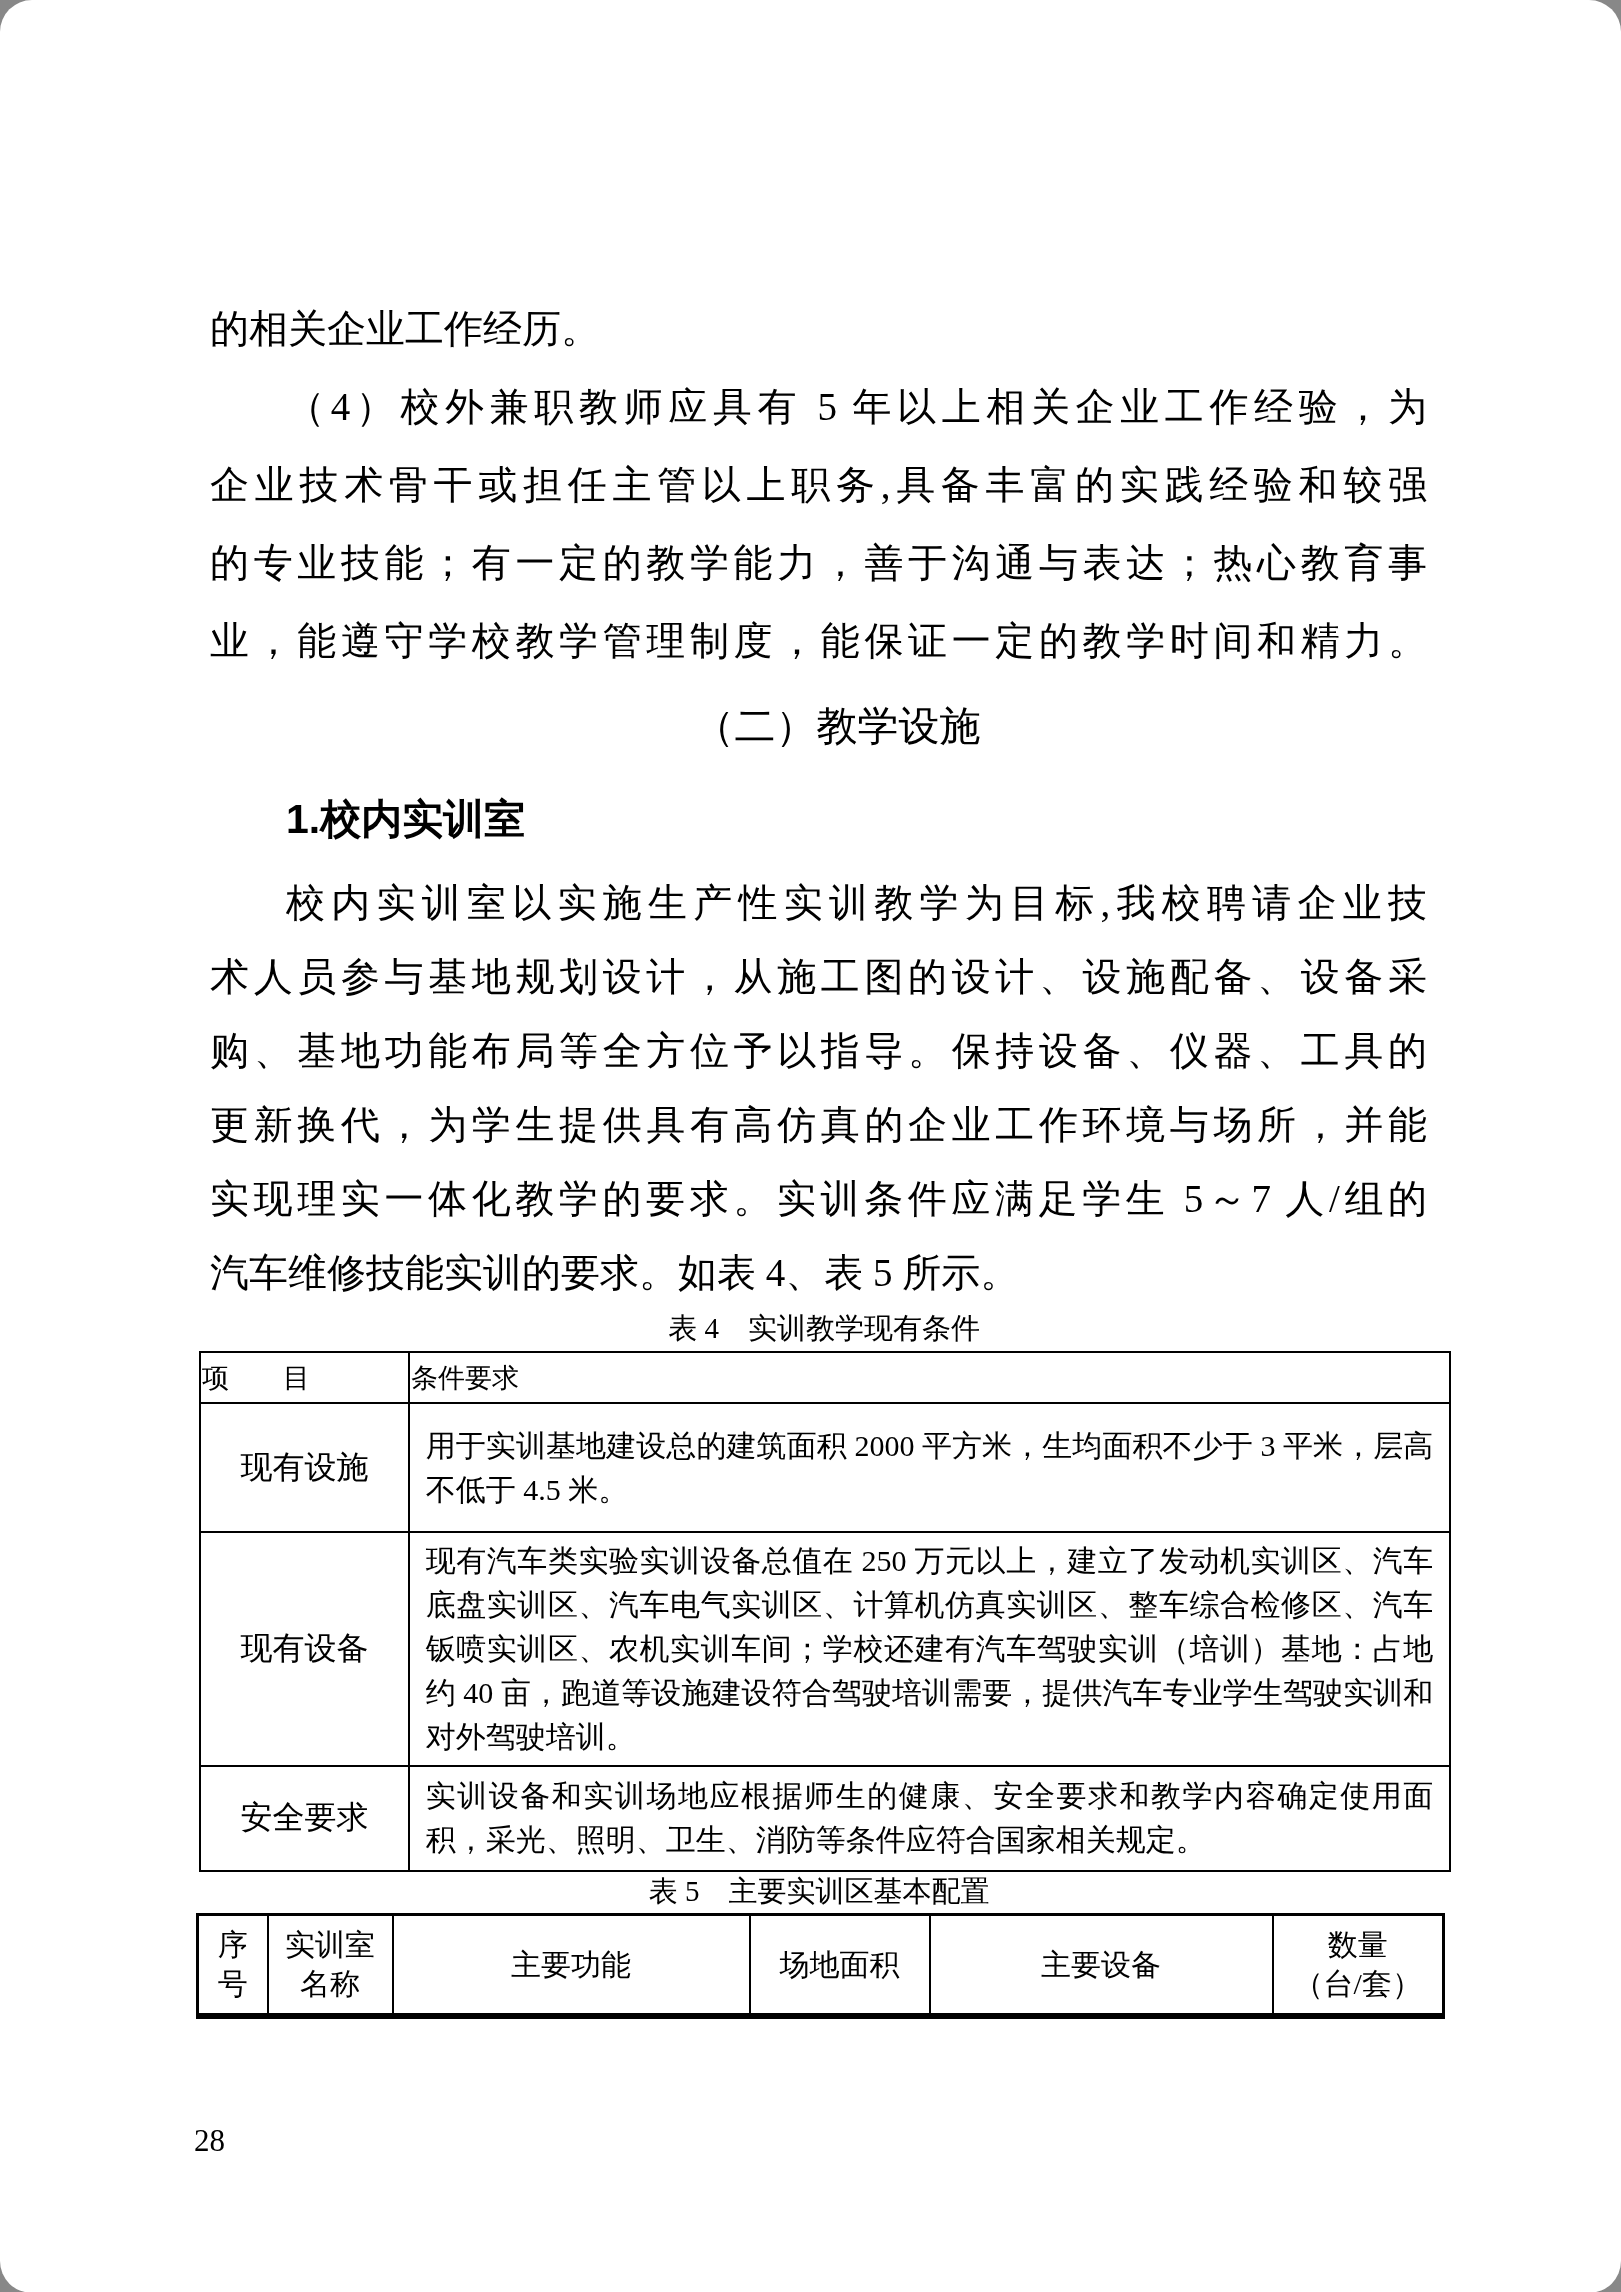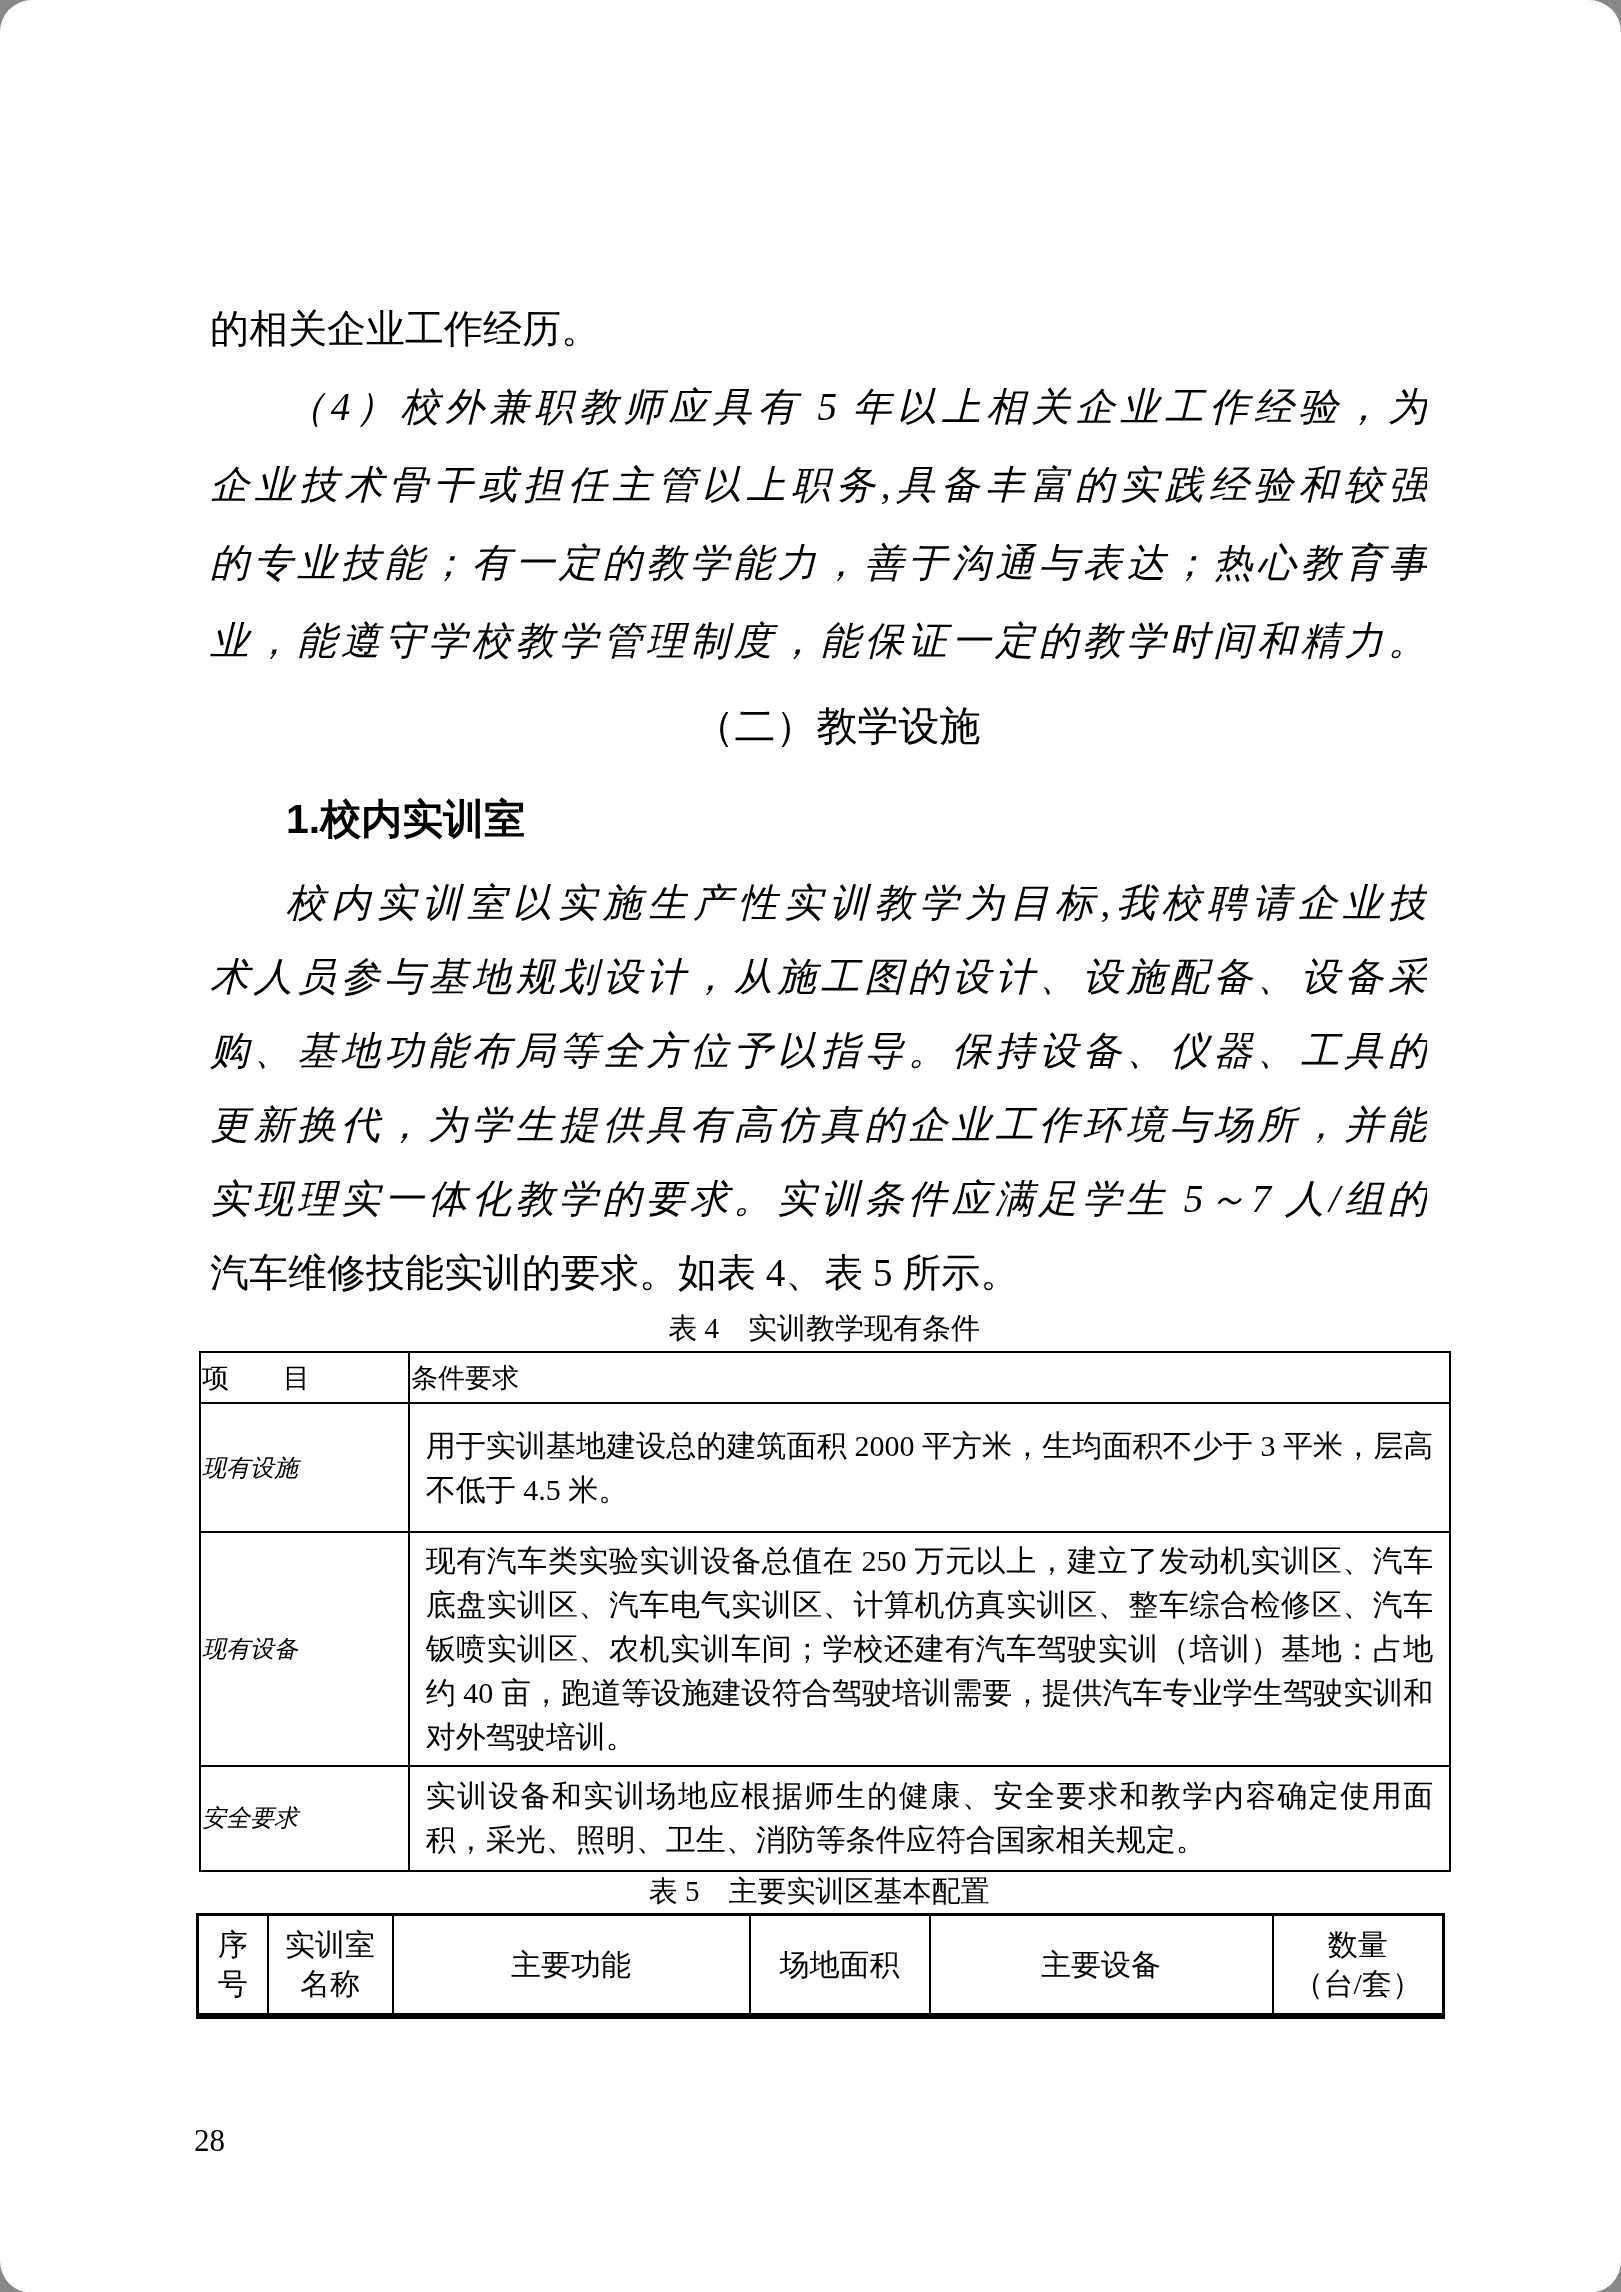--- a/index.html
+++ b/index.html
@@ -17,21 +17,21 @@
     position:absolute;
     top:290px; left:210px; width:1217px;
   }
   .bl {
     font-size:39px;
     height:78px; line-height:78px;
     overflow:hidden;
     white-space:normal;
   }
   .p2 { height:74px; line-height:74px; }
-  .just { text-align:justify; text-align-last:justify;font-style:italic; }
+  .just { text-align:justify; text-align-last:justify; }
   .ind { padding-left:76px; }
   .h2 {
     font-size:41px;
     height:93px; line-height:93px;
     padding-left:37px;
     overflow:hidden;
     text-align:center;
   }
   .h3 {
     font-size:41px;
@@ -50,22 +50,22 @@
   }
   #cap4 { top:1309px; left:199px; width:1250px; }
   #cap5 { top:1872px; left:196px; width:1246px; }
 
   table { border-collapse:collapse; table-layout:fixed; }
   #t4 {
     position:absolute; top:1351px; left:199px; width:1250px;
   }
   #t4 td { border:2px solid #000; vertical-align:middle; overflow:hidden; }
   #t4 .lab {
-    font-size:24px;
-    font-style:italic;
+    text-align:center;
+    font-size:32px;
   }
   #t4 .hdr { font-size:27px; }
   #t4 .con {
     font-size:30px; line-height:44px;
     text-align:justify;
     padding:5.9px 15.7px;
   }
   #t5 {
     position:absolute; top:1913px; left:196px; width:1246px; height:101px;
     border:3.9px solid #000;

